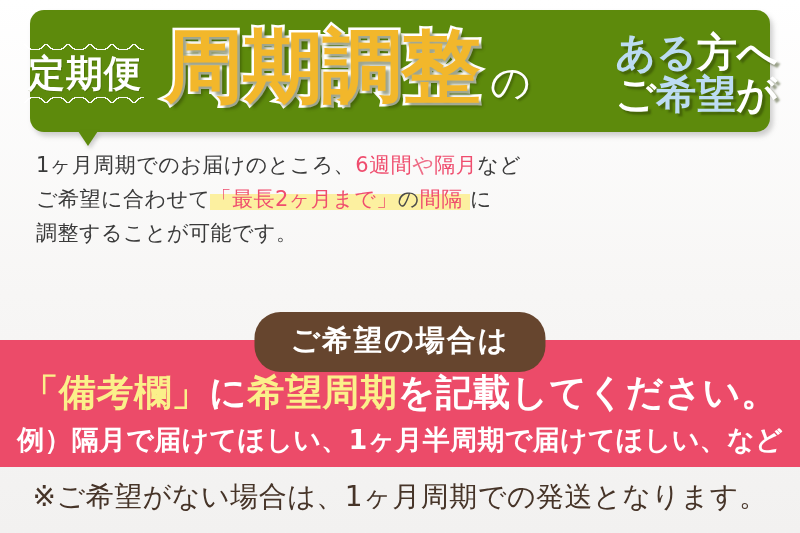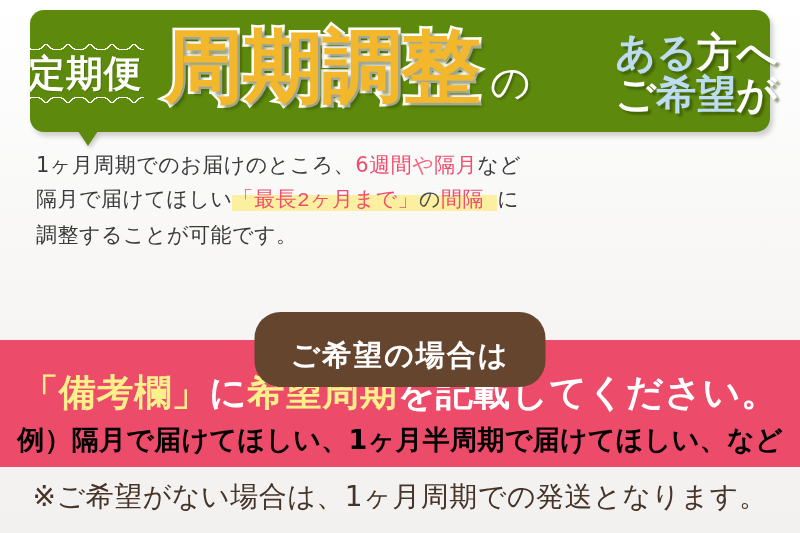--- a/index.html
+++ b/index.html
@@ -99,53 +99,52 @@
     padding:0 36px;
     font-size:21px; line-height:1.62;
     color:#3a3a3a; font-weight:500;
     letter-spacing:.5px;
   }
   .body-copy .line { white-space:nowrap; }
   .pink  { color:#ef4d6e; }
   .pink-sm { color:#ef6e88; }
   .hl {
     background:linear-gradient(180deg,transparent 28%,#fcf0a0 28%,#fcf0a0 96%,transparent 96%);
-    font-family:Liberation Mono, monospace;
   }
   .hl-plain { color:#4a4a4a; }
 
   
   .badge {
     position:absolute; left:50%; transform:translateX(-50%);
     top:312px;
     background:#66452e;
     color:#ffffff;
     font-size:29px; font-weight:700; letter-spacing:2px;
-    padding:24px 36px 11px;
+    padding:9px 36px 11px;
     border-radius:26px;
     white-space:nowrap;
     z-index:4;
   }
 
   
   .pink-band {
     position:absolute; left:0; top:340px; width:800px; height:127px;
     background:#ec4b69;
   }
   .pink-band .big {
     position:absolute; left:0; right:0; top:28px;
     text-align:center;
     font-size:37px; font-weight:700; color:#ffffff;
     letter-spacing:.5px; white-space:nowrap;
   }
   .yellow { color:#fbf08a; }
   .pink-band .eg {
     position:absolute; left:0; right:0; top:82px;
     text-align:center;
-    font-size:27px; font-weight:600; color:#000000;
+    font-size:27px; font-weight:600; color:#ffffff;
     letter-spacing:.3px; white-space:nowrap;
   }
 
   
   .footer-note {
     position:absolute; left:0; right:0; top:478px;
     text-align:center;
     font-size:28px; font-weight:400; color:#463428;
     letter-spacing:.5px; white-space:nowrap;
   }
@@ -171,21 +170,21 @@
         <div class="wish-line"><span class="w-blue">ある</span><span class="w-white">方へ</span></div>
         <div class="wish-line"><span class="w-white">ご</span><span class="w-blue">希望</span><span class="w-white">が</span></div>
       </div>
 
     </div>
   </div>
 
   <div class="body-copy">
     <div class="line"><span>1ヶ月周期でのお届けのところ、</span><span class="pink">6週間</span><span class="pink-sm">や</span><span class="pink">隔月</span><span>など</span></div>
 
-    <div class="line"><span>隔月で届けてほしい</span><span class="hl pink">「最長2ヶ月まで」</span><span class="hl hl-plain">の</span><span class="hl pink">間隔</span><span class="hl">&nbsp;</span><span>に</span></div>
+    <div class="line"><span>ご希望に合わせて</span><span class="hl pink">「最長2ヶ月まで」</span><span class="hl hl-plain">の</span><span class="hl pink">間隔</span><span class="hl">&nbsp;</span><span>に</span></div>
 
     <div class="line">調整することが可能です。</div>
   </div>
 
   <div class="badge">ご希望の場合は</div>
 
   <div class="pink-band">
     <div class="big"><span class="yellow">「備考欄」</span><span>に</span><span class="yellow">希望周期</span><span>を記載してください。</span></div>
 
     <div class="eg">例）隔月で届けてほしい、1ヶ月半周期で届けてほしい、など</div>

